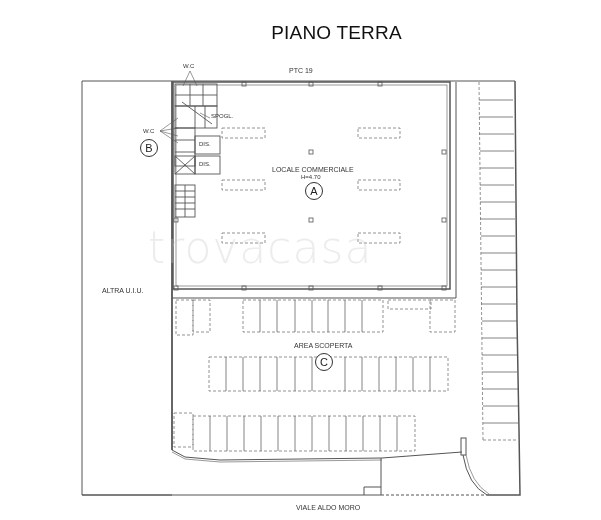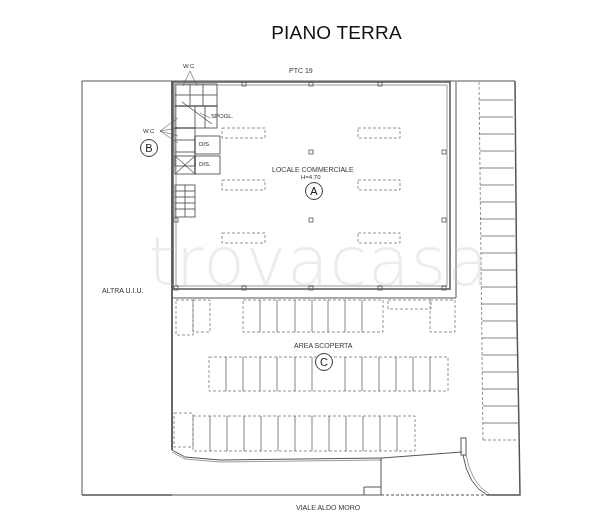--- a/index.html
+++ b/index.html
@@ -2,21 +2,21 @@
 <html><head>
 <meta charset="utf-8">
 <style>
   html, body { margin: 0; padding: 0; background: #ffffff; }
   body { width: 601px; height: 520px; overflow: hidden; position: relative; font-family: "Liberation Sans", sans-serif; }
   .title { position: absolute; left: 0; width: 601px; top: 22px; text-align: center; font-size: 19px; color: #111; letter-spacing: 0.2px; margin-left: 36px; }
   svg.plan { position: absolute; left: 0; top: 0; }
   .lbl { position: absolute; font-size: 7px; color: #333; white-space: nowrap; }
   .lbl-sm { font-size: 6px; }
   .circle-tag { position: absolute; width: 16px; height: 16px; border: 1px solid #333; border-radius: 50%; font-size: 11px; text-align: center; line-height: 16px; color: #222; background: #fff; }
-  .watermark { position: absolute; left: 148px; top: 222px; font-size: 68px; color: rgba(200,200,200,0.35); letter-spacing: 1px; font-family: "DejaVu Sans", sans-serif; font-weight: 200; pointer-events: none; }
+  .watermark { position: absolute; left: 148px; top: 222px; font-size: 44px; color: rgba(200,200,200,0.35); letter-spacing: 1px; font-family: "DejaVu Sans", sans-serif; font-weight: 200; pointer-events: none; }
 </style>
 </head>
 <body>
 
 <div class="title">PIANO TERRA</div>
 
 <svg class="plan" width="601" height="520" viewBox="0 0 601 520">
   <g fill="none" stroke="#555" stroke-width="1">
 
     <polyline points="172,81 82,81 82,495 172,495"></polyline>

